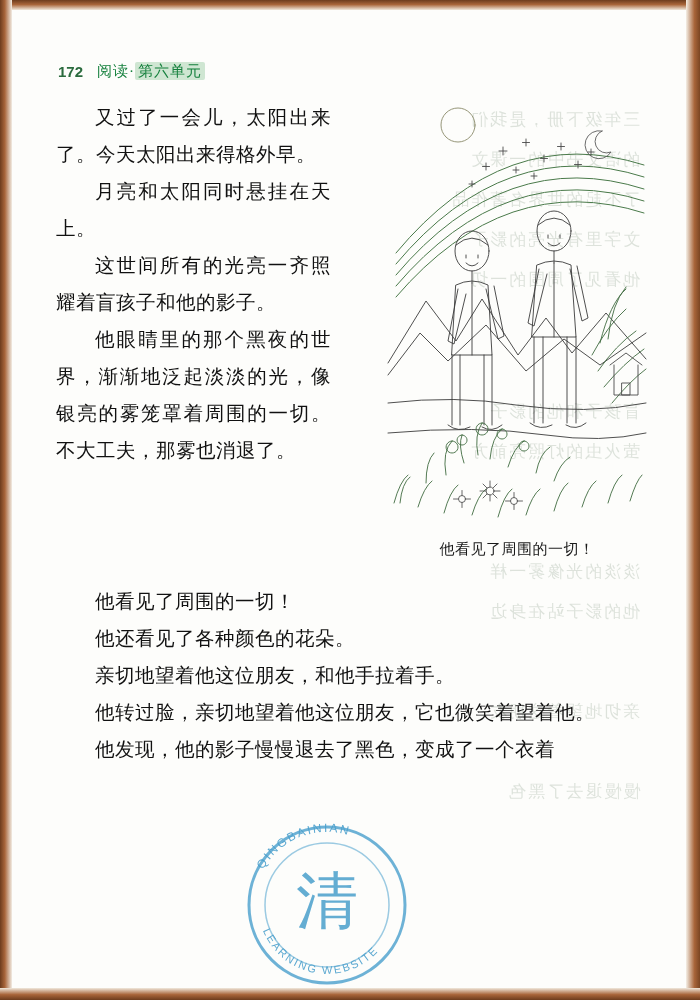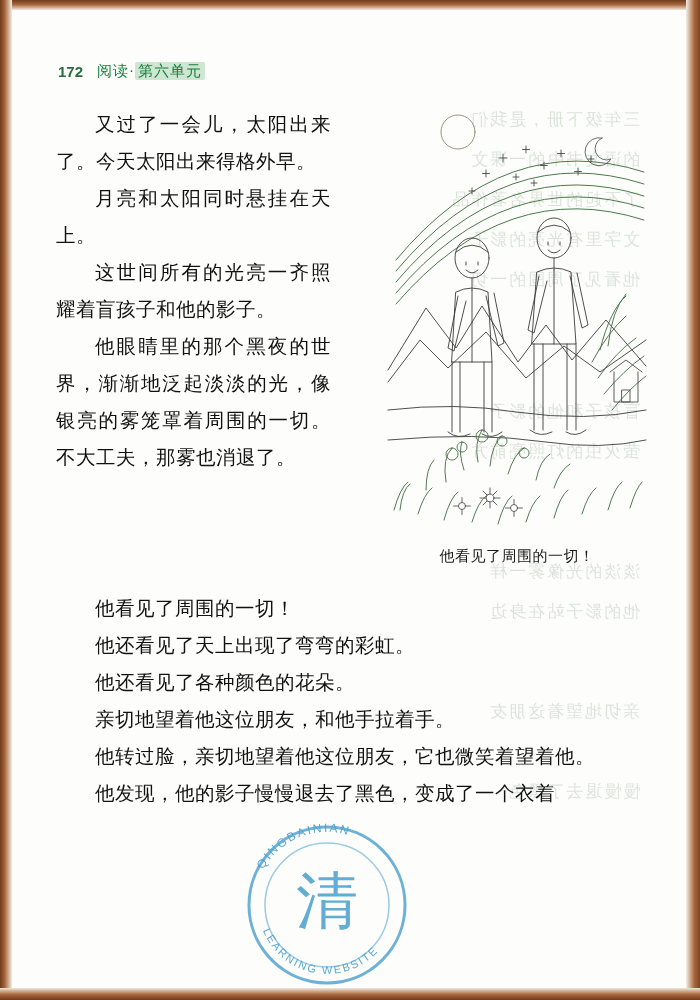--- a/index.html
+++ b/index.html
@@ -89,21 +89,21 @@
   .header-title .unit {
     background: #cfe6d2;
     padding: 1px 3px;
     border-radius: 2px;
   }
 
   
   .content {
     position: absolute;
     left: 56px;
-    top: 100px;
+    top: 93px;
     width: 592px;
     height: 870px;
     color: #111111;
     font-size: 19.5px;
     line-height: 37px;
     letter-spacing: 0.5px;
   }
   .col-left {
     position: absolute;
     left: 0;
@@ -302,21 +302,20 @@
             </g>
           </g>
         </g>
       </svg>
     </div>
 
     <div class="illus-caption">他看见了周围的一切！</div>
 
     <div class="full" style="top:490px;">
       <p class="para">他看见了周围的一切！</p>
-      <p class="para">他还看见了天上出现了弯弯的彩虹。</p>
       <p class="para">他还看见了各种颜色的花朵。</p>
       <p class="para">亲切地望着他这位朋友，和他手拉着手。</p>
       <p class="para">他转过脸，亲切地望着他这位朋友，它也微笑着望着他。</p>
       <p class="para">他发现，他的影子慢慢退去了黑色，变成了一个衣着</p>
     </div>
 
   </div>
 
   <div class="watermark">
     <svg viewBox="0 0 190 190" width="190" height="190" xmlns="http://www.w3.org/2000/svg">

